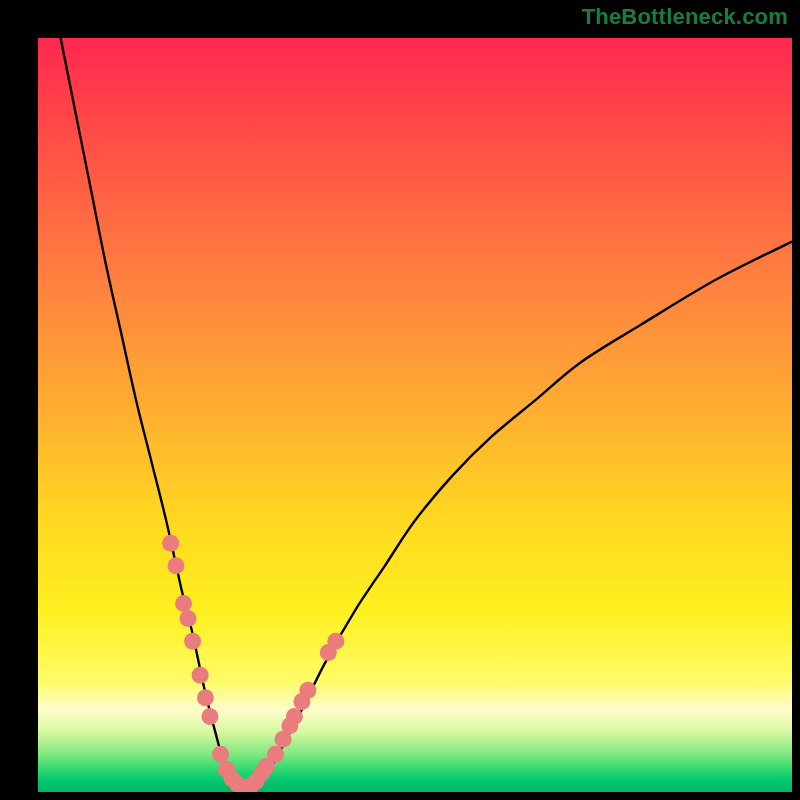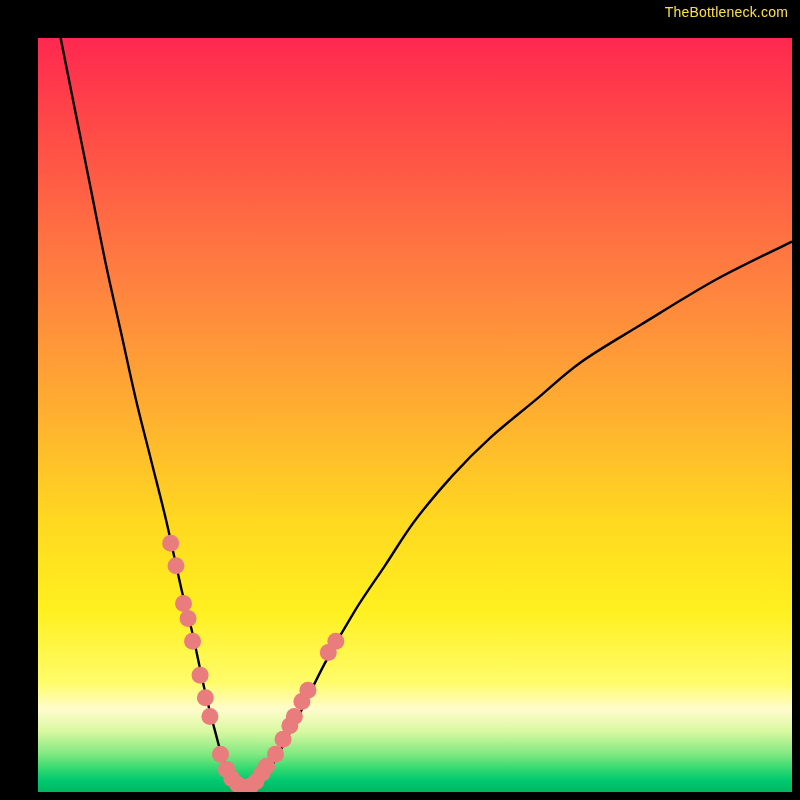--- a/index.html
+++ b/index.html
@@ -53,23 +53,23 @@
     position: absolute;
     left: 0;
     top: 0;
     width: 754px;
     height: 754px;
   }
   .attribution {
     position: absolute;
     top: 4px;
     right: 12px;
-    color: #fde047;
-    font-size: 14px;
-    font-weight: 400;
+    color: #15803d;
+    font-size: 22px;
+    font-weight: 700;
     letter-spacing: 0.2px;
   }
 </style>
 </head>
 <body>
 
 <div class="frame">
   <div class="plot">
     <div class="gradient"></div>
     <svg class="svg-layer" viewBox="0 0 754 754" preserveAspectRatio="none">

